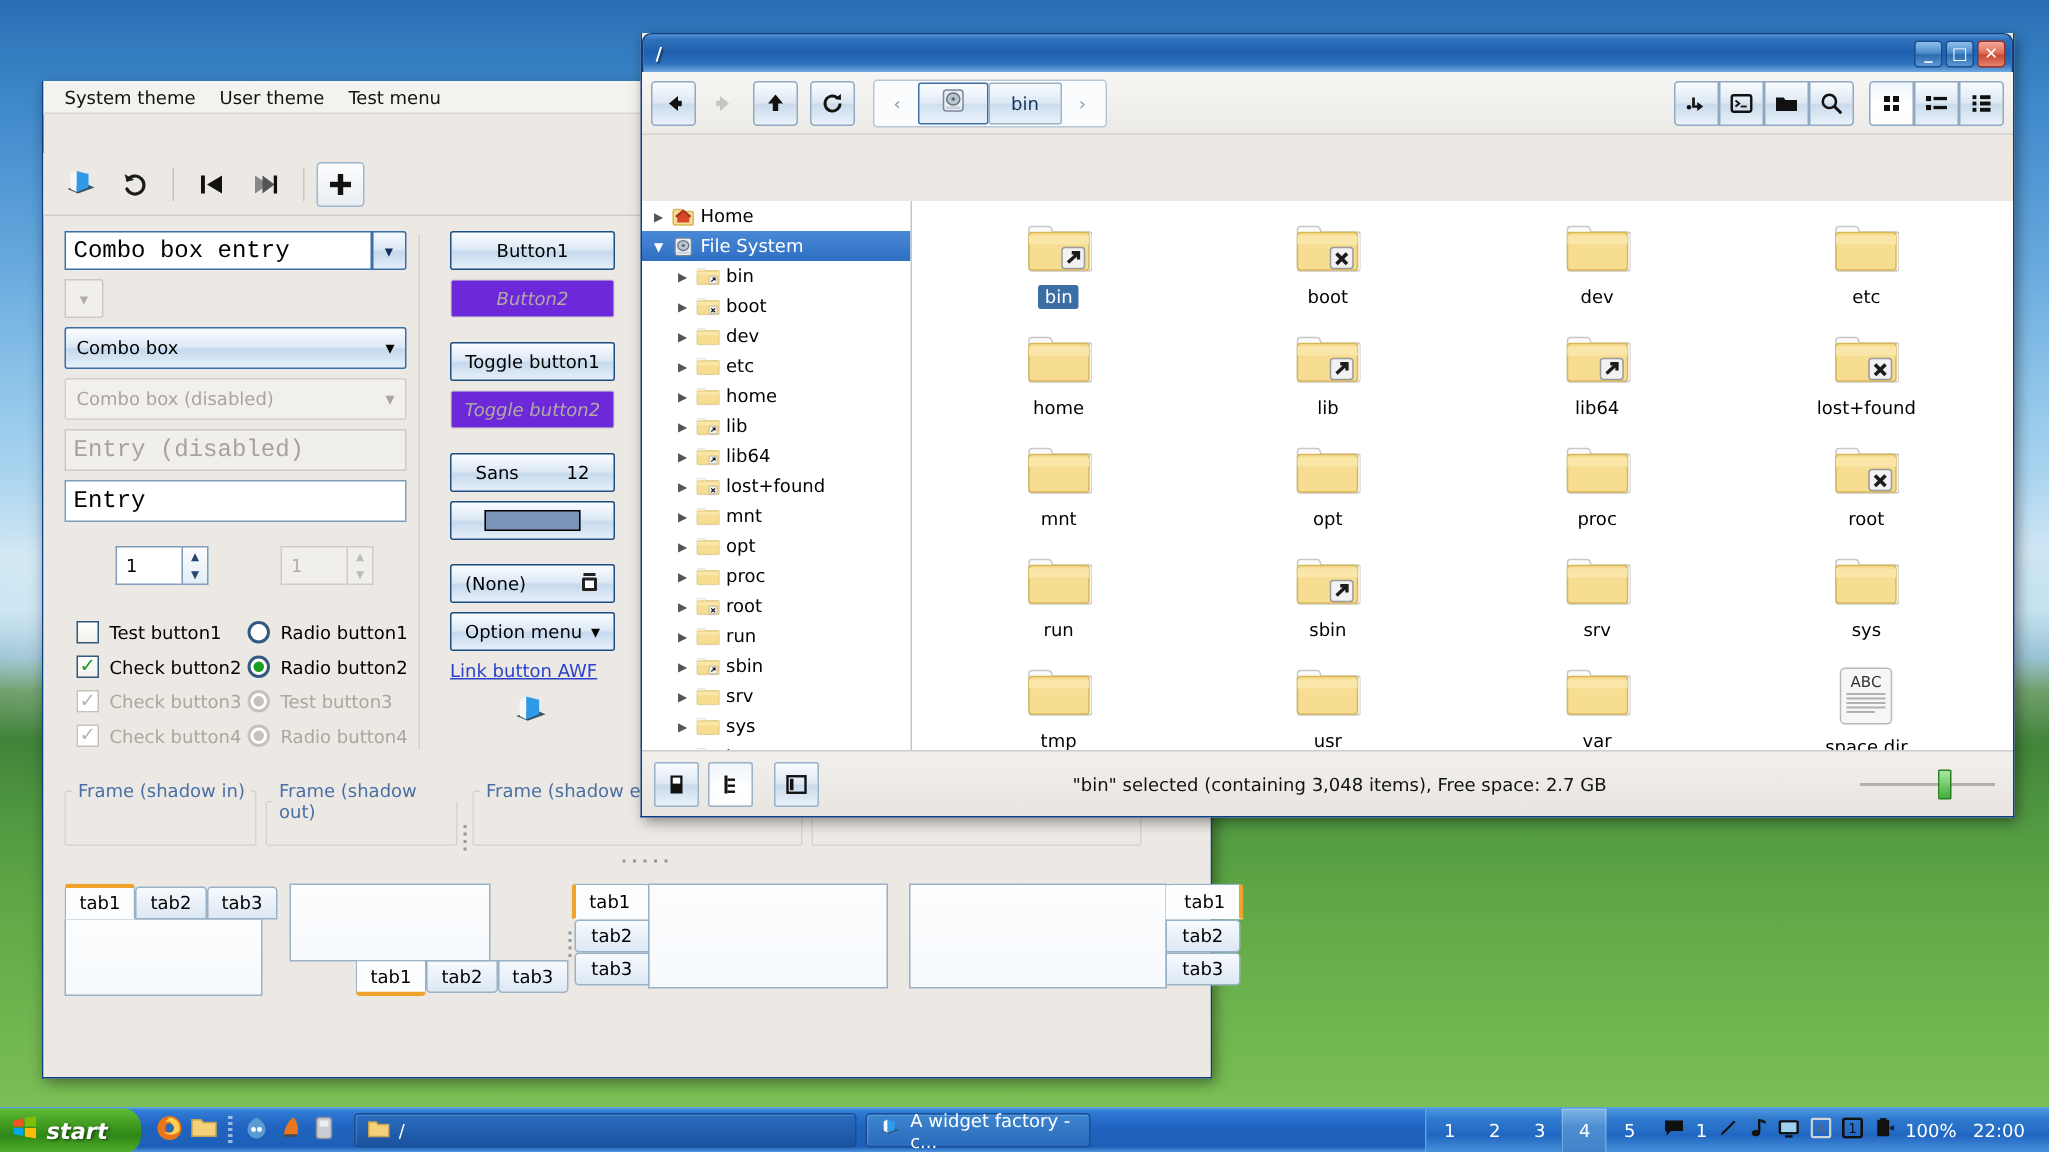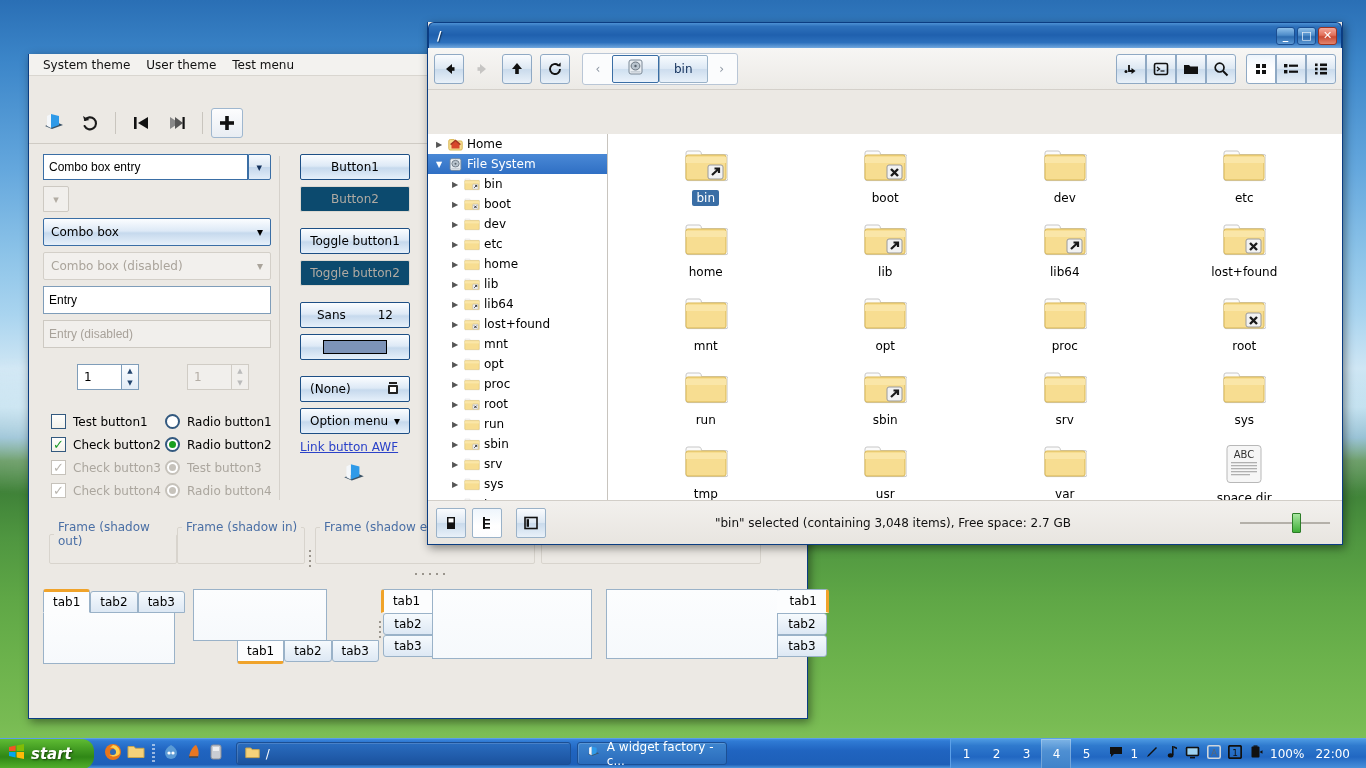--- a/index.html
+++ b/index.html
@@ -110,22 +110,22 @@
   .awf-cols { display:flex; padding: 10px 0 0 0; }
   .col-left  { width: 250px; padding-left:14px; }
   .col-mid   { width: 130px; padding: 0 8px 0 14px; }
   .awf-vsep  { width:1px; background:#d5d1cb; margin: 2px 6px 2px 0; align-self:stretch; }
 
   .fld { width: 228px; height: 26px; margin-bottom: 6px; position:relative; }
   input.gtkentry, .gtkentry {
     width: 100%; height: 26px;
     border: 1px solid #7f9db9;
     background: #fff;
-    font-family: Liberation Sans, sans-serif;
-    font-size: 12px; color:#000;
+    font-family: Liberation Mono, monospace;
+    font-size: 16px; color:#000;
     padding: 0 5px;
     outline: none;
   }
   .gtkentry.disabled { background:#f1efec; color:#a8a29a; border-color:#cdc9c2; }
 
   .combo-entry { display:flex; }
   .combo-entry .gtkentry { border-right:none; }
   .combo-arrow {
     width: 26px; height:26px; border:1px solid #3a6ea5;
     border-radius: 0 2px 2px 0;
@@ -185,21 +185,21 @@
   .lbl { font-size:12px; color:#000; }
   .lbl.dis { color:#aba69e; }
 
   .btn {
     width: 110px; height: 26px; margin-bottom: 6px;
     border: 1px solid #3a6ea5; border-radius: 2px;
     background: linear-gradient(to bottom,#fbfdff,#dde9f6 46%,#c6d9ed 54%,#e6f0fa);
     display:flex; align-items:center; justify-content:center;
     font-size:12px; color:#000;
   }
-  .btn.disabled { border-color:#ddd9d2; background:#0c4a6e; color:#b0aaa2; }
+  .btn.disabled { border-color:#ddd9d2; background:#6d28d9; color:#b0aaa2;font-style:italic; }
   .btn.dark { border-color:#1d4f85; }
   .btn.spaced { justify-content:space-between; padding: 0 9px; }
   .btn.font { justify-content:space-around; }
   .color-swatch { width: 64px; height:14px; background:#7c93b8; border:1px solid #000; }
   .linkbtn { color:#2b42c8; text-decoration:underline; font-size:12px; text-align:center; width:110px; margin-top:14px;}
 
   .frames-row { display:flex; gap:0; padding: 18px 0 0 14px; align-items:flex-start;}
   .frm { width: 128px; }
   .frm fieldset {
     border:1px solid #d8d4cd; border-radius:2px; height:44px; padding:0;
@@ -414,25 +414,25 @@
 
         <div class="combo">
           <span class="cb-lbl">Combo box</span>
           <span>▾</span>
         </div>
         <div class="combo disabled">
           <span class="cb-lbl">Combo box (disabled)</span>
           <span>▾</span>
         </div>
 
+        <div class="fld" style="height:28px;">
+          <input class="gtkentry disabled" style="height: 28px;" disabled="" value="Entry (disabled)">
+        </div>
         <div class="fld" style="height:28px;margin-top:6px;">
           <input class="gtkentry" style="height: 28px;" value="Entry">
-        </div>
-        <div class="fld" style="height:28px;">
-          <input class="gtkentry disabled" style="height: 28px;" disabled="" value="Entry (disabled)">
         </div>
 
         <div class="spin-row">
           <div class="spin">
             <div class="sv">1</div>
             <div class="sbtns">
               <div class="sb">▲</div>
               <div class="sb">▼</div>
             </div>
           </div>
@@ -533,28 +533,28 @@
           <svg width="26" height="24" viewBox="0 0 24 22">
             <path d="M3 14 L10 17 L21 13 L14 10 Z" fill="#3b5265"></path>
             <path d="M9 2 L17 4 L17 13 L9 16 Z" fill="#2f9ae8"></path>
             <path d="M9 2 L9 16 L5 14 L5 4 Z" fill="#f4f7fa"></path>
           </svg>
         </div>
       </div>
     </div>
 
     <div class="frames-row">
+      <div class="frm">
+        <fieldset>
+            <legend>Frame (shadow in)</legend>
+          </fieldset>
+      </div>
       <div class="frm" style="margin-left:6px">
         <fieldset>
             <legend>Frame (shadow out)</legend>
-          </fieldset>
-      </div>
-      <div class="frm">
-        <fieldset>
-            <legend>Frame (shadow in)</legend>
           </fieldset>
       </div>
       <div class="dots-v">
           <i></i>
           <i></i>
           <i></i>
           <i></i>
         </div>
       <div class="frm" style="width:220px">
         <fieldset>

